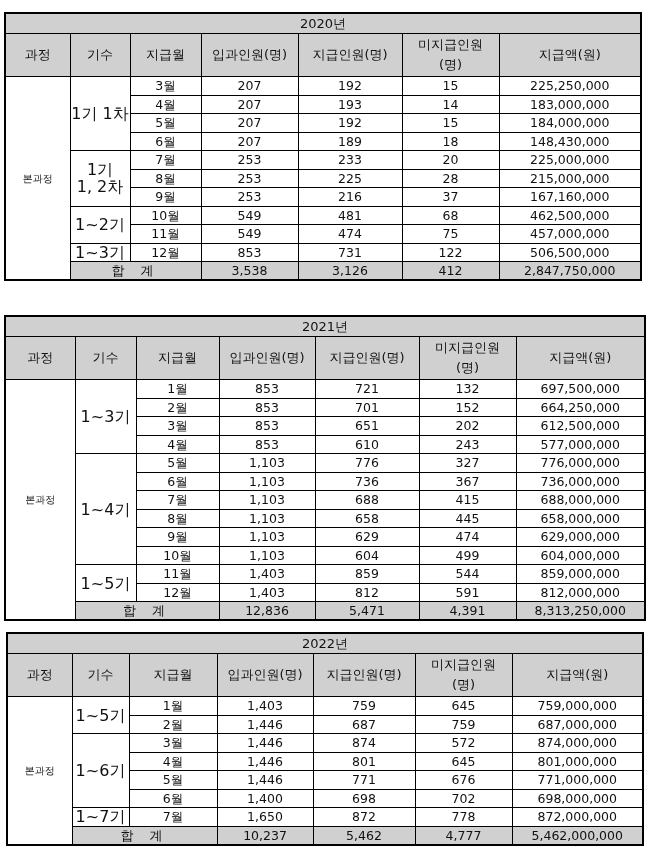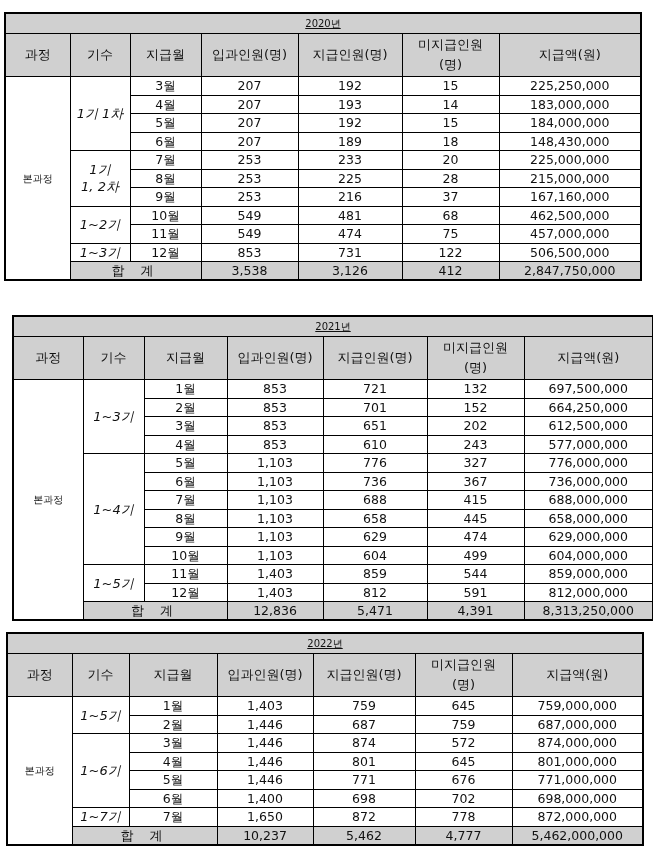--- a/index.html
+++ b/index.html
@@ -3,29 +3,29 @@
 <meta charset="utf-8">
 <style>
   html, body { margin: 0; padding: 0; background: #ffffff; }
   body { width: 653px; height: 852px; position: relative; overflow: hidden;
          font-family: "DejaVu Sans", "Liberation Sans", sans-serif; color: #111; }
   table.year-table { position: absolute; border-collapse: collapse; table-layout: fixed;
          border: 2px solid #000; font-size: 12.5px; }
   table.year-table td { border: 1px solid #000; padding: 0; text-align: center;
          vertical-align: middle; white-space: nowrap; overflow: hidden; line-height: 17px; }
   .gray { background: #d0d0d0; }
-  tr.title-row td { height: 19px; font-size: 10px; text-decoration: underline; }
+  tr.title-row td { height: 19px; font-size: 13px; }
   tr.head-row td { height: 42px; font-size: 13px; line-height: 20px; }
   tr.data-row td { height: 17.5px; }
   tr.total-row td { height: 17px; }
   td.course { background: #fff; font-size: 10px; }
-  td.cohort { font-size: 13px; line-height: 22px; font-style: italic; }
+  td.cohort { font-size: 16px; line-height: 22px; }
   tr.total-row td.sum-label { letter-spacing: 6px; font-size: 13px; }
   #t2020 { left: 4px; top: 12px; width: 638px; }
-  #t2021 { left: 12px; top: 315px; width: 642px; }
+  #t2021 { left: 4px; top: 315px; width: 642px; }
   #t2022 { left: 6px; top: 632px; width: 638px; }
 </style>
 </head>
 <body>
 
 <table class="year-table" id="t2020">
   <colgroup>
       <col style="width:65px">
       <col style="width:60px">
       <col style="width:71px">

